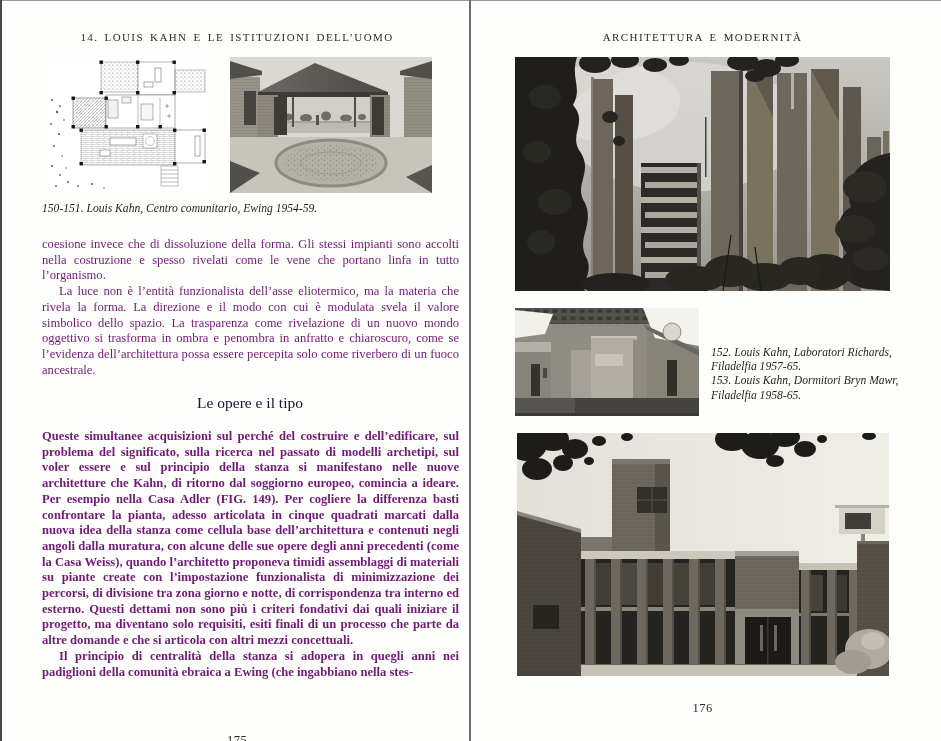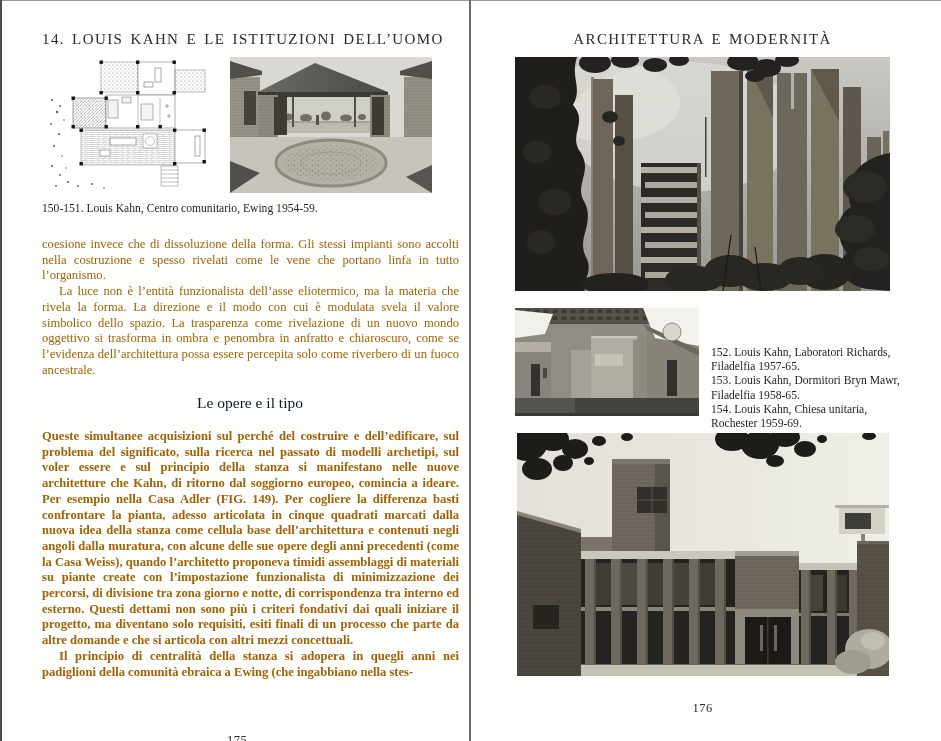--- a/index.html
+++ b/index.html
@@ -8,37 +8,37 @@
     background:#fefefd;overflow:hidden;
     font-family:"Liberation Serif","DejaVu Serif",serif;color:#1e1d1b;
   }
   .edge-top{position:absolute;left:0;top:0;width:941px;height:1px;background:#9a9a9a;}
   .edge-left{position:absolute;left:0;top:0;width:2px;height:741px;background:#4a4a4a;}
   .gutter{position:absolute;left:469px;top:0;width:2px;height:741px;background:#6b6b6b;}
   .page{position:absolute;top:0;height:741px;}
   .page.left{left:0;width:469px;}
   .page.right{left:471px;width:470px;padding-left:28px;}
   .running-head{
-    position:absolute;font-size:15px;letter-spacing:1.4px;word-spacing:2px;
+    position:absolute;font-size:11px;letter-spacing:1.4px;word-spacing:2px;
     color:#2b2a28;text-align:center;white-space:nowrap;
   }
   .running-head.lh{left:42px;width:390px;top:31px;}
   .running-head.rh{left:44px;width:375px;top:31px;}
   figure{margin:0;padding:0;position:absolute;}
   .fig-plan{left:48px;top:60px;}
   .fig-trenton{left:230px;top:57px;}
   .fig-richards{left:44px;top:57px;}
   .fig-interior{left:44px;top:308px;}
   .fig-rochester{left:46px;top:433px;}
-  .caption{font-size:11.6px;line-height:14.2px;color:#211f1d;}
+  .caption{font-size:11.6px;line-height:14.2px;color:#211f1d;font-style:italic;}
   .caption-left{position:absolute;left:42px;top:202px;width:416px;}
   .caption-block{position:absolute;left:240px;top:346px;width:200px;}
   .caption-block p{margin:0;}
   .body-block{position:absolute;left:42px;width:417px;text-align:justify;
-    font-size:12.6px;line-height:15.7px;color:#a16207;}
+    font-size:12.6px;line-height:15.7px;color:#701a75;}
   .body-block p{margin:0;}
   .body-block p.indent{text-indent:17px;}
   .block1{top:237px;}
   .block2{top:429px;font-weight:bold;}
   .section-heading{
     position:absolute;left:42px;width:416px;top:394px;margin:0;
     font-size:15.5px;font-weight:normal;text-align:center;color:#0f172a;
   }
   .folio{position:absolute;font-size:12.5px;color:#2a2927;text-align:center;letter-spacing:0.5px;}
   .folio-left{left:42px;width:390px;top:701px;margin-top:32px;}
@@ -324,21 +324,20 @@
           <rect x="0" y="90" width="184" height="18" fill="#45433e"></rect>
           <rect x="0" y="90" width="60" height="18" fill="#56544e"></rect>
           <rect x="0" y="105" width="184" height="3" fill="#3a3834"></rect>
         </g>
       </svg>
     </figure>
 
     <div class="caption caption-block">
       <p>152. Louis Kahn, Laboratori Richards, Filadelfia 1957-65.</p>
       <p>153. Louis Kahn, Dormitori Bryn Mawr, Filadelfia 1958-65.</p>
-      <p>154. Louis Kahn, Chiesa unitaria, Rochester 1959-69.</p>
     </div>
 
     <figure class="fig-rochester">
       <svg width="372" height="243" viewBox="0 0 372 243">
         <defs>
           <pattern id="brickTx" width="5" height="4" patternUnits="userSpaceOnUse">
             <path d="M0,2 H5" stroke="#000" stroke-opacity="0.14" stroke-width="0.5"></path>
           </pattern>
           <linearGradient id="skyR" x1="0" y1="0" x2="1" y2="0">
             <stop offset="0" stop-color="#e2e0d8"></stop>

